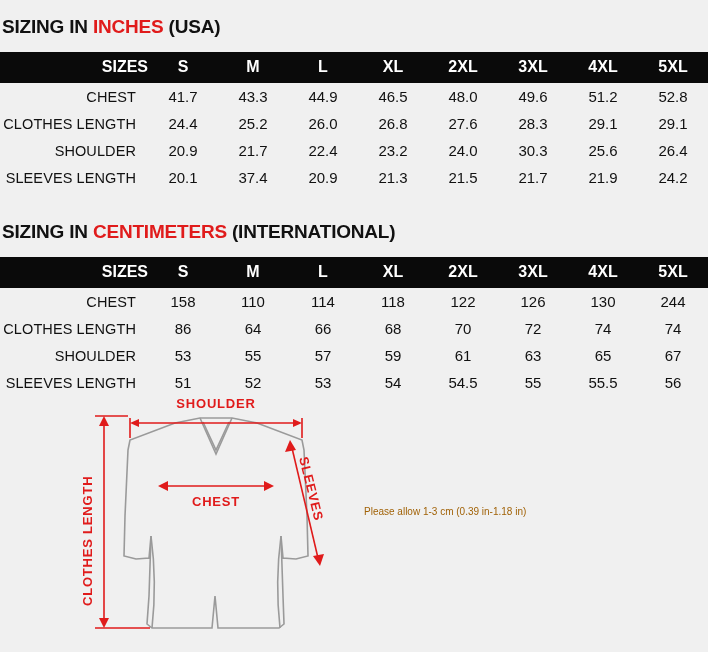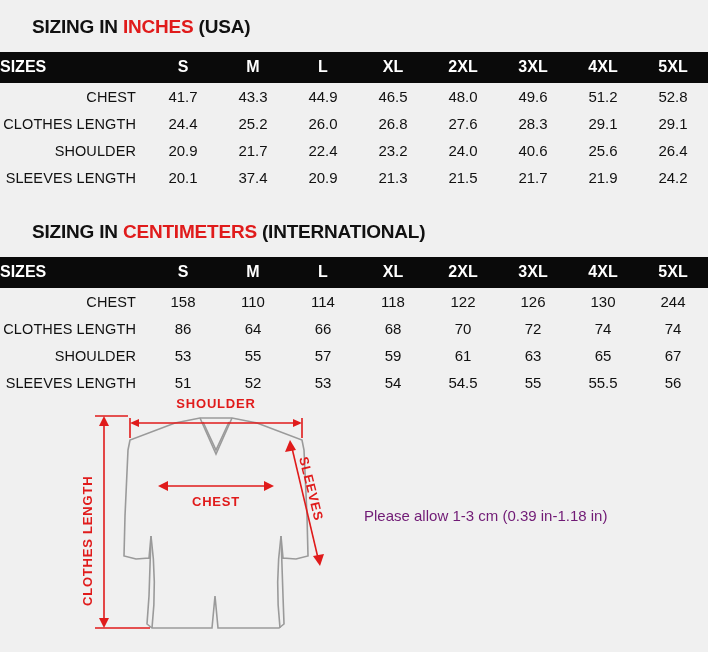--- a/index.html
+++ b/index.html
@@ -14,40 +14,39 @@
     color: #1a1a1a;
     overflow: hidden;
     position: relative;
   }
   .section-title {
     font-size: 19px;
     font-weight: bold;
     letter-spacing: -0.2px;
     color: #111;
     padding-left: 2px;
-    margin-left: 30px;
   }
   .section-title .accent {
     color: #e01b1b;
   }
   table.size-table {
     width: 708px;
     border-collapse: collapse;
     table-layout: fixed;
   }
   table.size-table thead th {
     background: #0a0a0a;
     color: #ffffff;
     font-size: 16px;
     font-weight: bold;
     padding: 6px 0 7px 0;
     text-align: center;
   }
   table.size-table thead th.label-col {
-    text-align: left;
+    text-align: right;
   }
   table.size-table tbody td {
     font-size: 15px;
     padding: 5px 0 5px 0;
     text-align: center;
     color: #111;
   }
   table.size-table tbody td.row-label {
     text-align: right;
     padding-right: 12px;
@@ -67,23 +66,23 @@
   }
   svg.diagram {
     position: absolute;
     left: 0;
     top: 0;
   }
   .note {
     position: absolute;
     left: 364px;
     top: 504px;
-    font-size: 15px;
+    font-size: 10px;
     line-height: 1.65;
-    color: #701a75;
+    color: #a16207;
     width: 300px;
   }
 </style>
 </head>
 <body>
 
 <div class="spacer-a"></div>
 
 <div class="section-title">
   <span>SIZING IN </span><span class="accent">INCHES</span><span> (USA)</span>
@@ -139,21 +138,21 @@
       <td>29.1</td>
       <td>29.1</td>
     </tr>
     <tr>
       <td class="row-label">SHOULDER</td>
       <td>20.9</td>
       <td>21.7</td>
       <td>22.4</td>
       <td>23.2</td>
       <td>24.0</td>
-      <td>40.6</td>
+      <td>30.3</td>
       <td>25.6</td>
       <td>26.4</td>
     </tr>
     <tr>
       <td class="row-label">SLEEVES LENGTH</td>
       <td>20.1</td>
       <td>37.4</td>
       <td>20.9</td>
       <td>21.3</td>
       <td>21.5</td>

